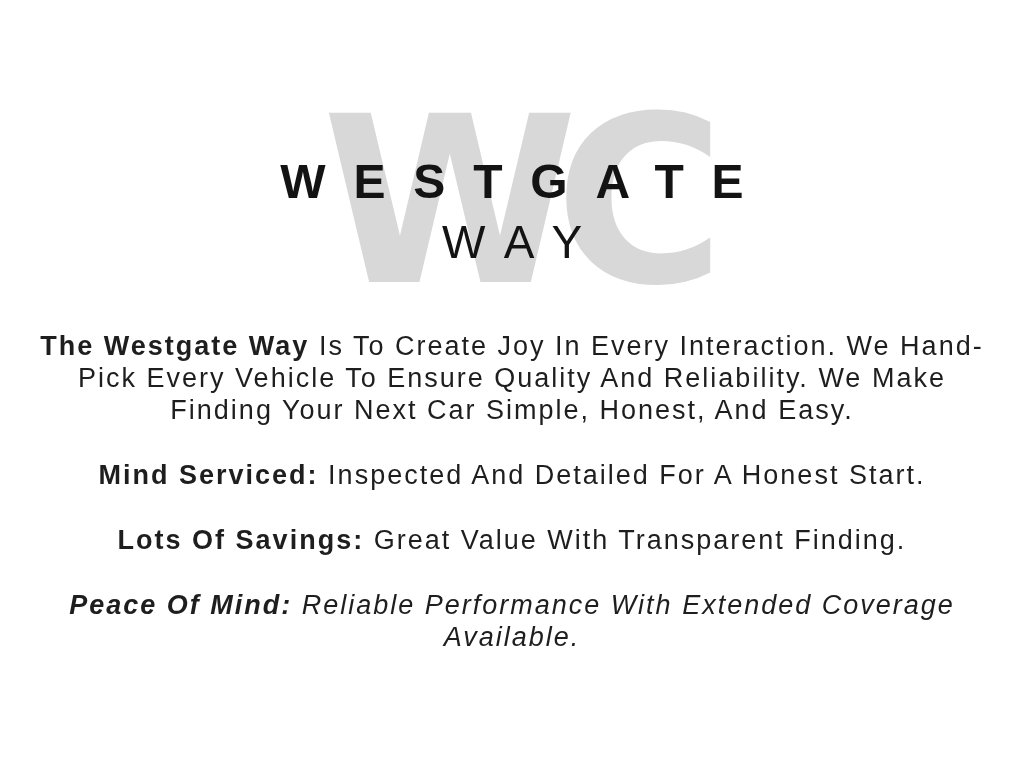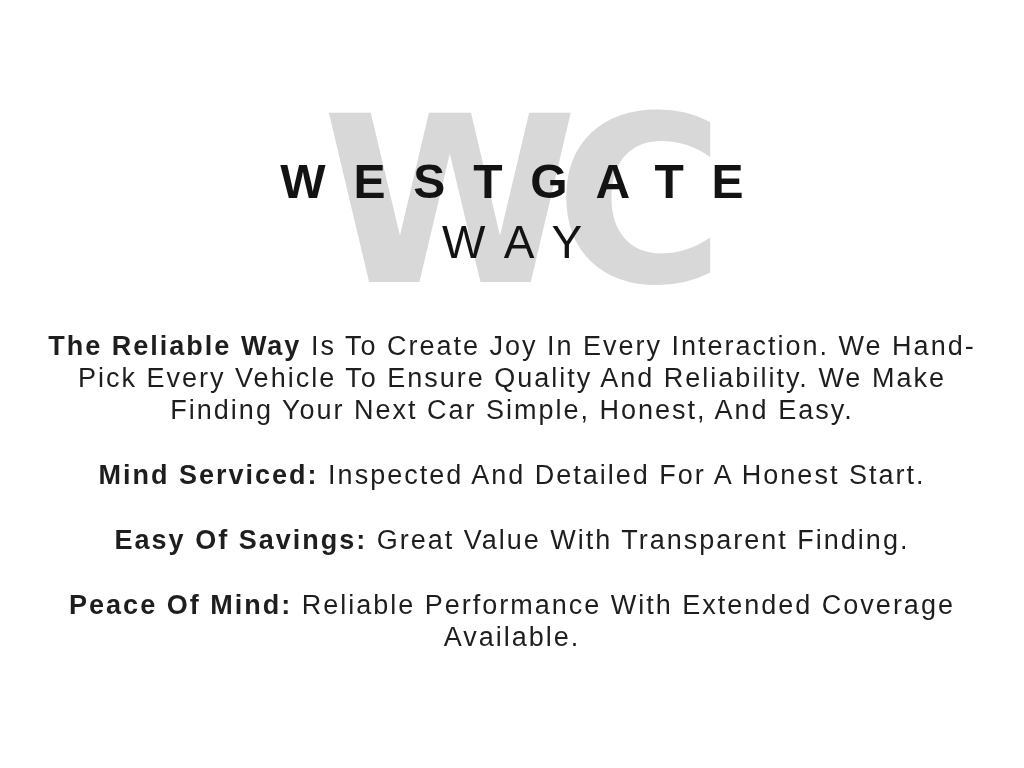--- a/index.html
+++ b/index.html
@@ -73,39 +73,39 @@
     width: 960px;
     text-align: center;
   }
   .copy p {
     font-size: 27px;
     line-height: 32px;
     letter-spacing: 2px;
     color: #1e1e1e;
     margin-bottom: 33px;
   }
-  .copy p:last-child { margin-bottom: 12px; }
+  .copy p:last-child { margin-bottom: 12px; font-style: italic; }
   .copy p strong { font-weight: 700; }
 </style>
 </head>
 <body>
 
 <div class="stage">
 
   <header class="logo">
     <div class="watermark">WC</div>
     <div class="wordmark">
       <div class="wordmark-top">WESTGATE</div>
       <div class="wordmark-bottom">WAY</div>
     </div>
   </header>
 
   <main class="copy">
-    <p><strong>The Reliable Way</strong><span> Is To Create Joy In Every Interaction. We Hand-Pick Every Vehicle To Ensure Quality And Reliability. We Make Finding Your Next Car Simple, Honest, And Easy.</span></p>
+    <p><strong>The Westgate Way</strong><span> Is To Create Joy In Every Interaction. We Hand-Pick Every Vehicle To Ensure Quality And Reliability. We Make Finding Your Next Car Simple, Honest, And Easy.</span></p>
 
     <p><strong>Mind Serviced:</strong><span> Inspected And Detailed For A Honest Start.</span></p>
 
-    <p><strong>Easy Of Savings:</strong><span> Great Value With Transparent Finding.</span></p>
+    <p><strong>Lots Of Savings:</strong><span> Great Value With Transparent Finding.</span></p>
 
     <p><strong>Peace Of Mind:</strong><span> Reliable Performance With Extended Coverage Available.</span></p>
   </main>
 
 </div>
 
 </body></html>

